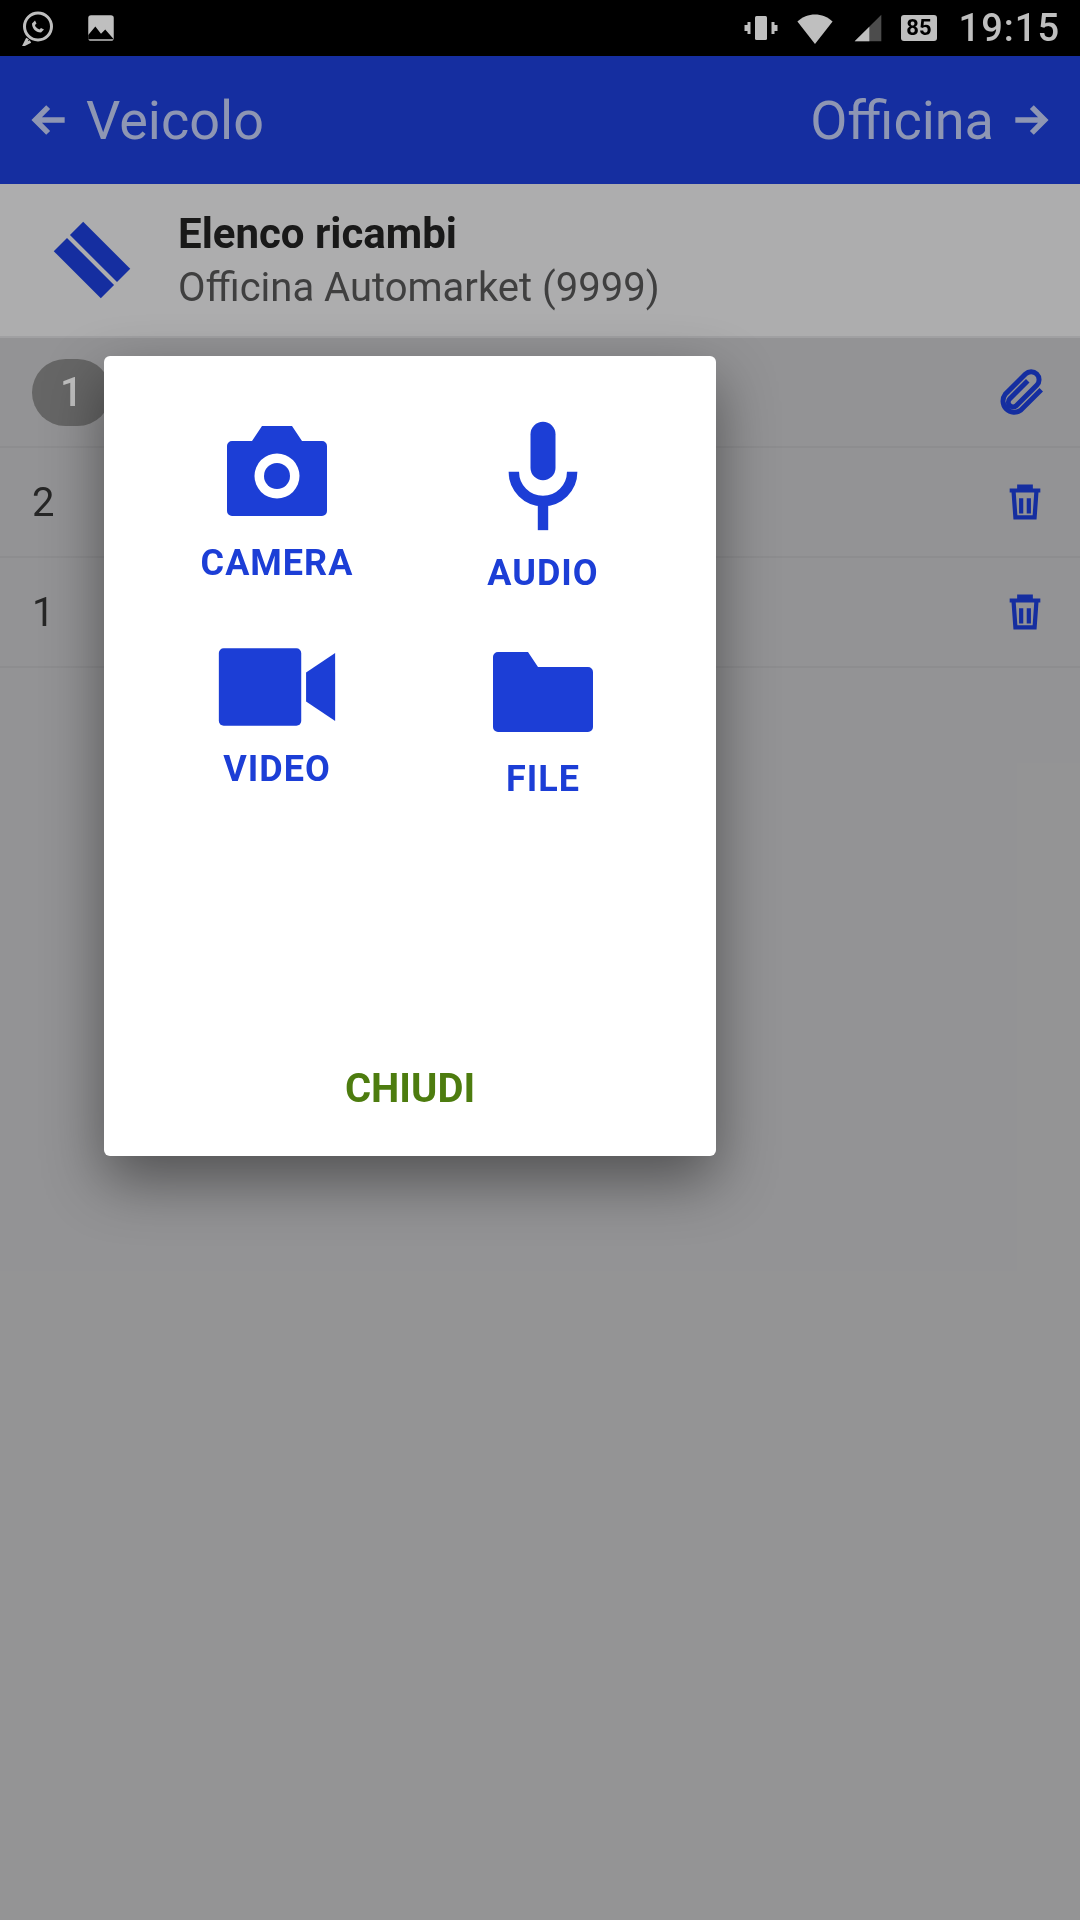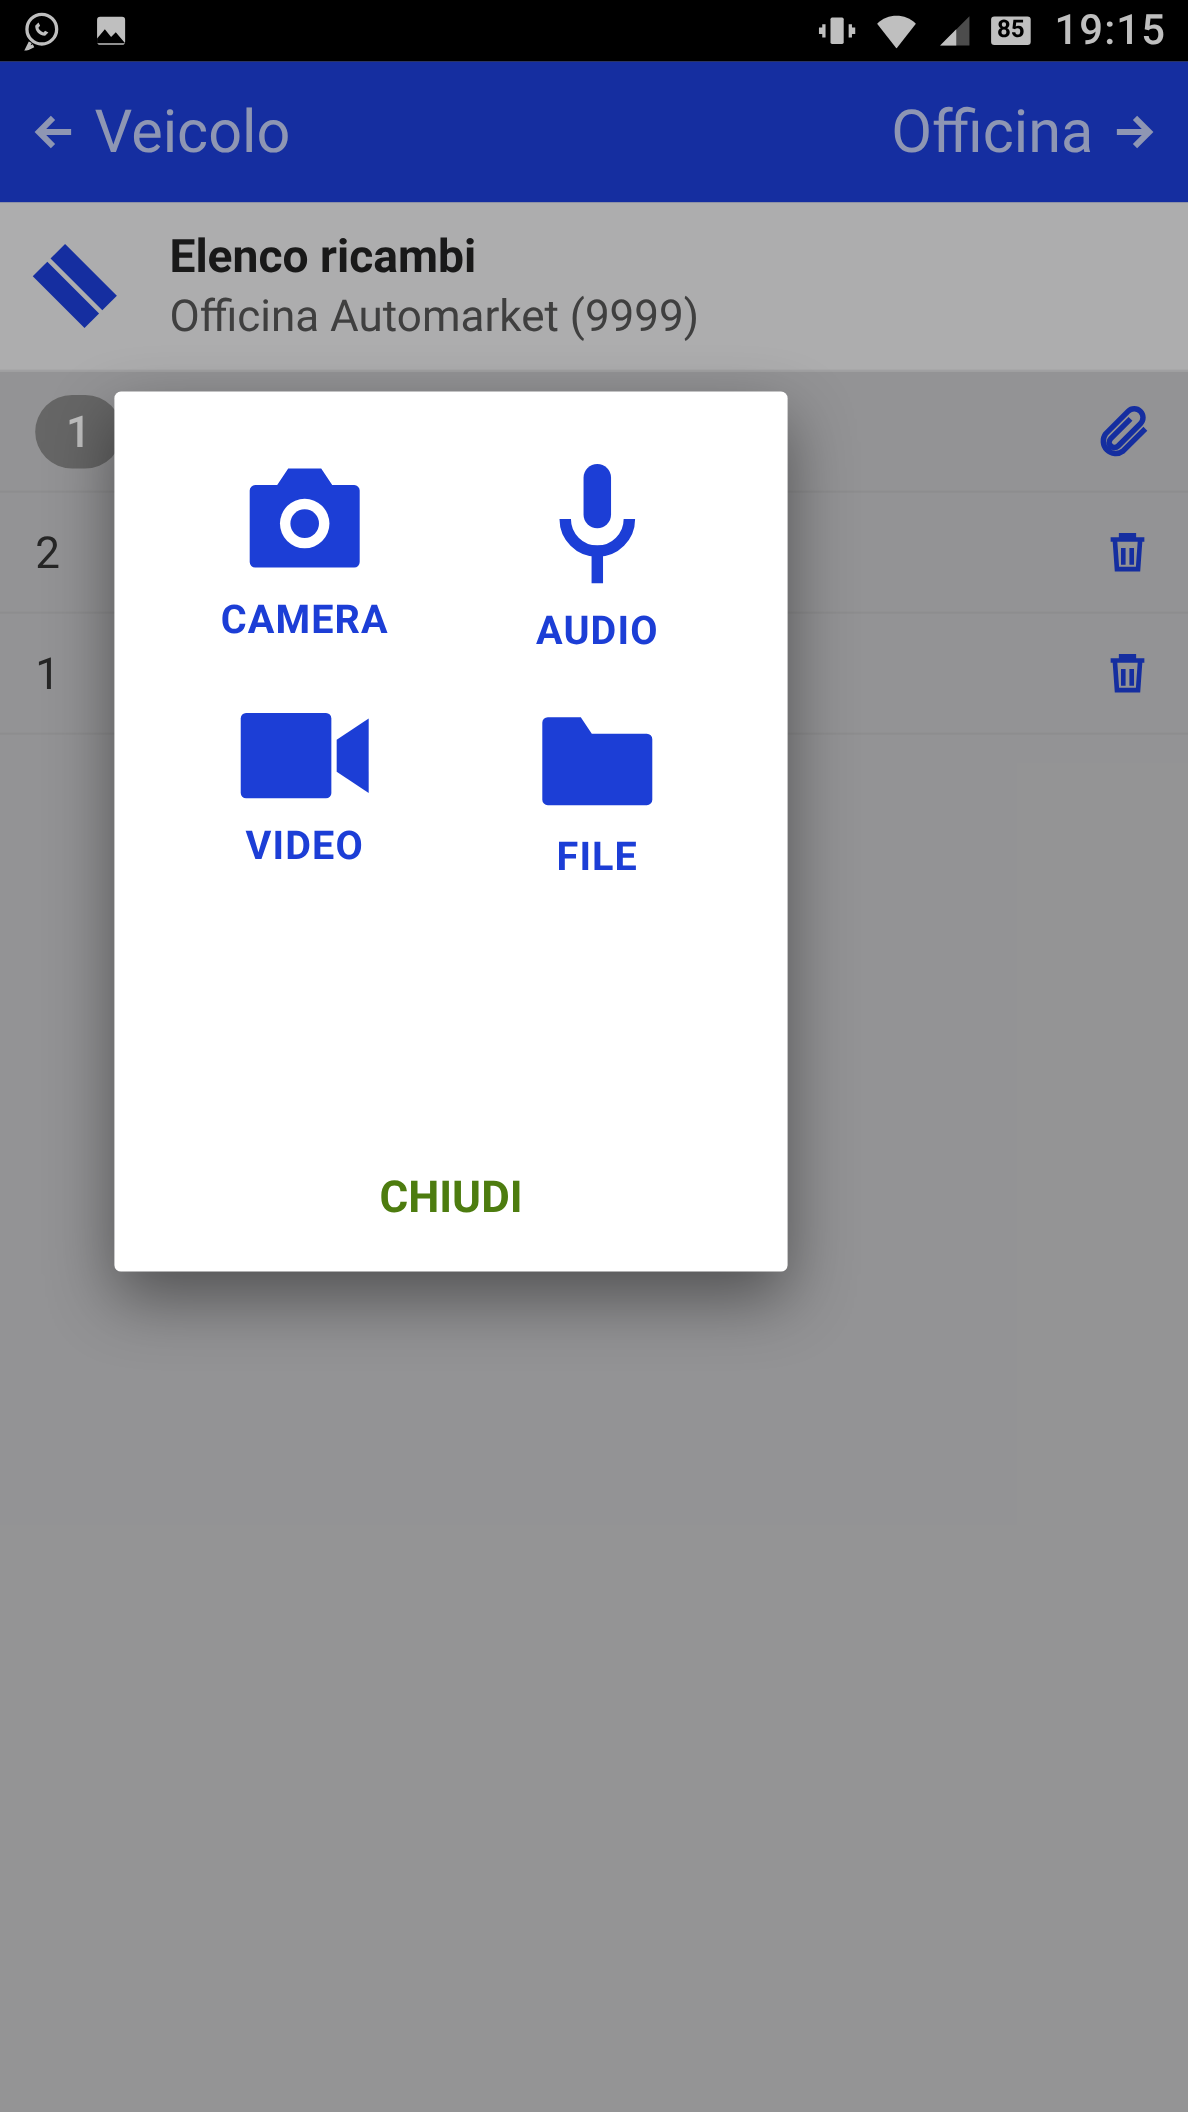--- a/index.html
+++ b/index.html
@@ -27,21 +27,21 @@
     display: flex; align-items: center; padding: 0 28px;
     color: #bec9ef; font-size: 54px;
   }
   .hdr-left, .hdr-right { display: flex; align-items: center; gap: 14px; }
   .hdr-right { margin-left: auto; }
   .hdr-arrow svg { display: block; }
 
   
   .subheader {
     background: #e7e7e9; display: flex; align-items: center;
-    padding: 24px 16px; gap: 34px; border-bottom: 2px solid #d6d6d8;
+    padding: 24px 40px; gap: 34px; border-bottom: 2px solid #d6d6d8;
   }
   .logo-tile {
     width: 104px; height: 104px; position: relative;
   }
   .logo-tile svg { display: block; }
   .sub-title { font-size: 42px; font-weight: 700; color: #222; }
   .sub-sub  { font-size: 40px; color: #555; margin-top: 6px; text-align: right; }
 
   
   .list-area { background: #c5c5c7; }

